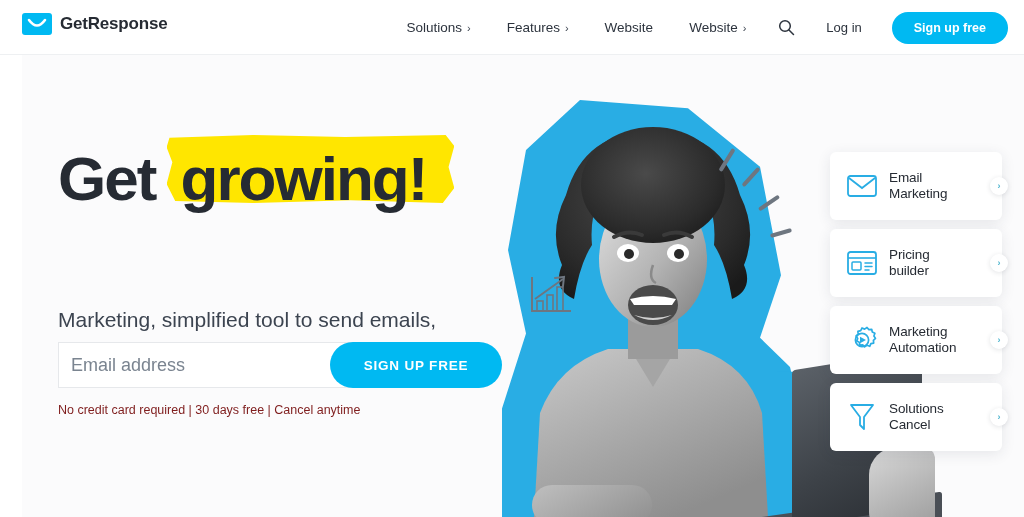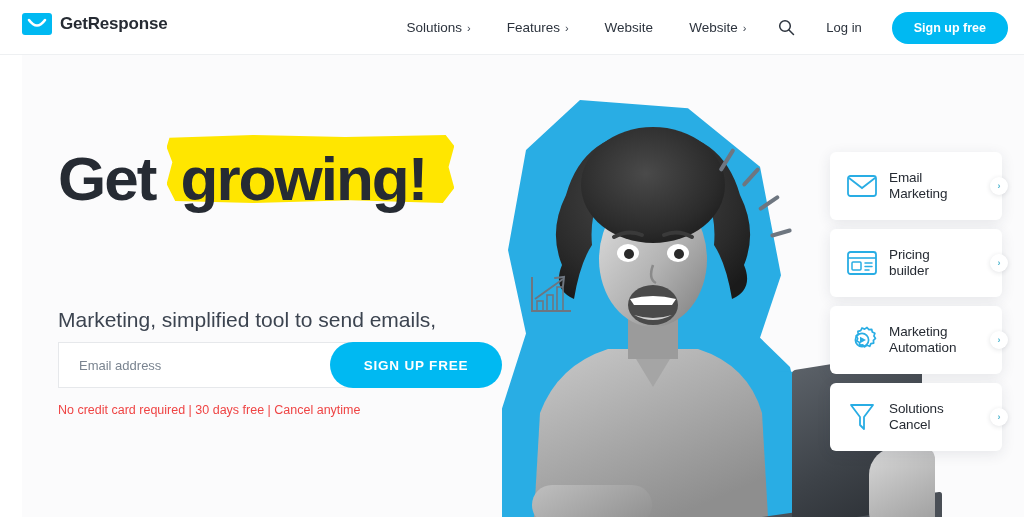--- a/index.html
+++ b/index.html
@@ -99,35 +99,35 @@
     font-weight: normal;
   }
 
   .signup-form {
     position: absolute; left: 36px; top: 287px;
     width: 444px; height: 46px;
     display: flex; align-items: stretch;
   }
   .email-input {
     flex: 1; border: 1px solid #e6e8eb; border-right: none;
-    background: #ffffff; font-size: 13px; color: #000000;
-    padding: 0 20px; outline: none;
+    background: #ffffff; font-size: 18px; color: #000000;
+    padding: 0 12px; outline: none;
     font-family: "Liberation Sans", sans-serif;
   }
   .email-input::placeholder { color: #7a8490; }
   .btn-hero-signup {
     width: 172px; background: #00b9f2; color: #ffffff;
     border: none; border-radius: 23px;
     font-size: 13.5px; font-weight: bold; letter-spacing: 0.8px;
     cursor: pointer; margin-left: -42px;
     font-family: "Liberation Sans", sans-serif;
   }
   .disclaimer {
     position: absolute; left: 36px; top: 348px;
-    font-size: 12.5px; color: #ef4444;
+    font-size: 12.5px; color: #7f1d1d;
   }
 
   
   .art { position: absolute; left: 455px; top: 0; width: 569px; height: 462px; }
   .blue-blob {
     position: absolute; left: 25px; top: 45px;
     width: 300px; height: 417px; background: #29ade4;
     clip-path: polygon(26% 0%, 62% 2%, 86% 16%, 93% 42%, 86% 57%,
                        96% 64%, 100% 76%, 100% 100%, 0% 100%,
                        0% 74%, 8% 56%, 2% 36%, 8% 12%);

